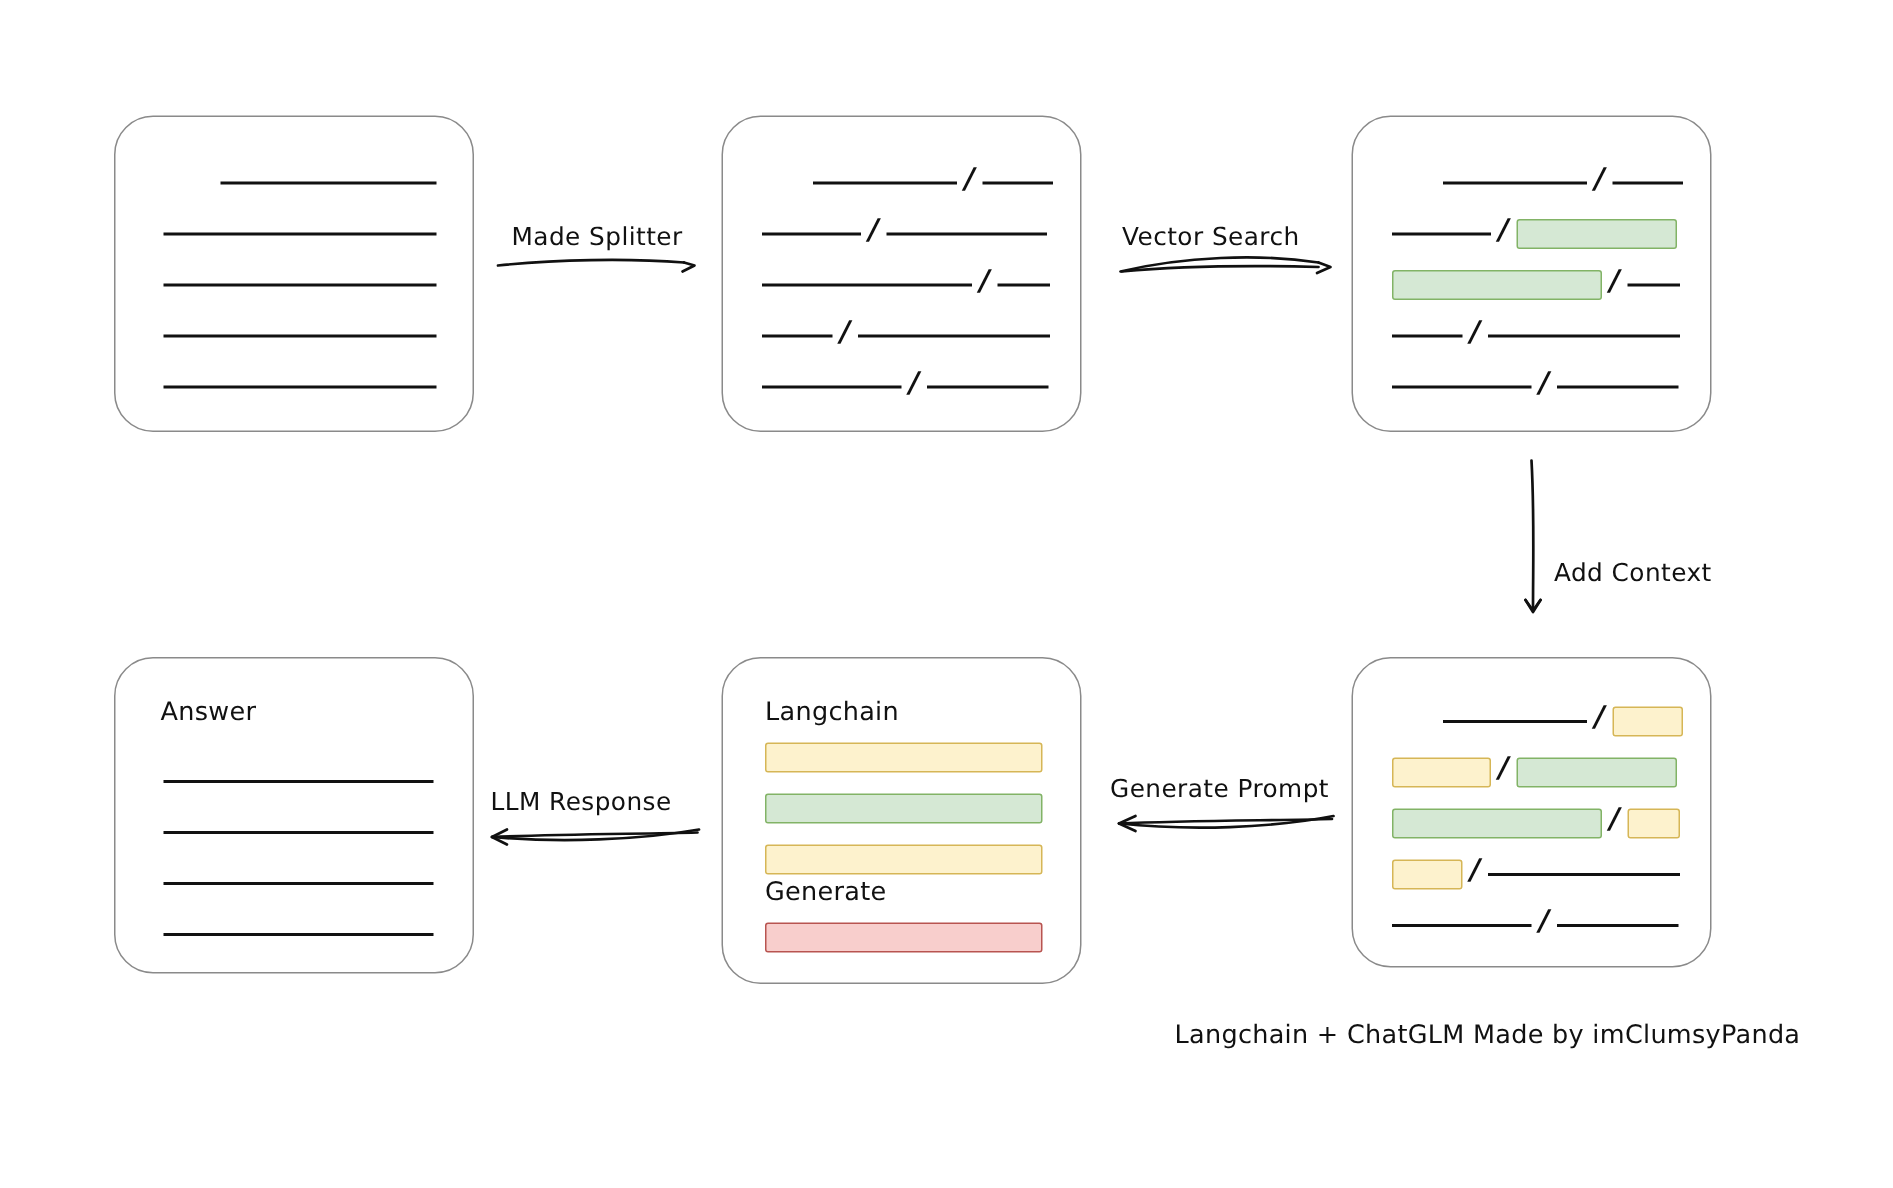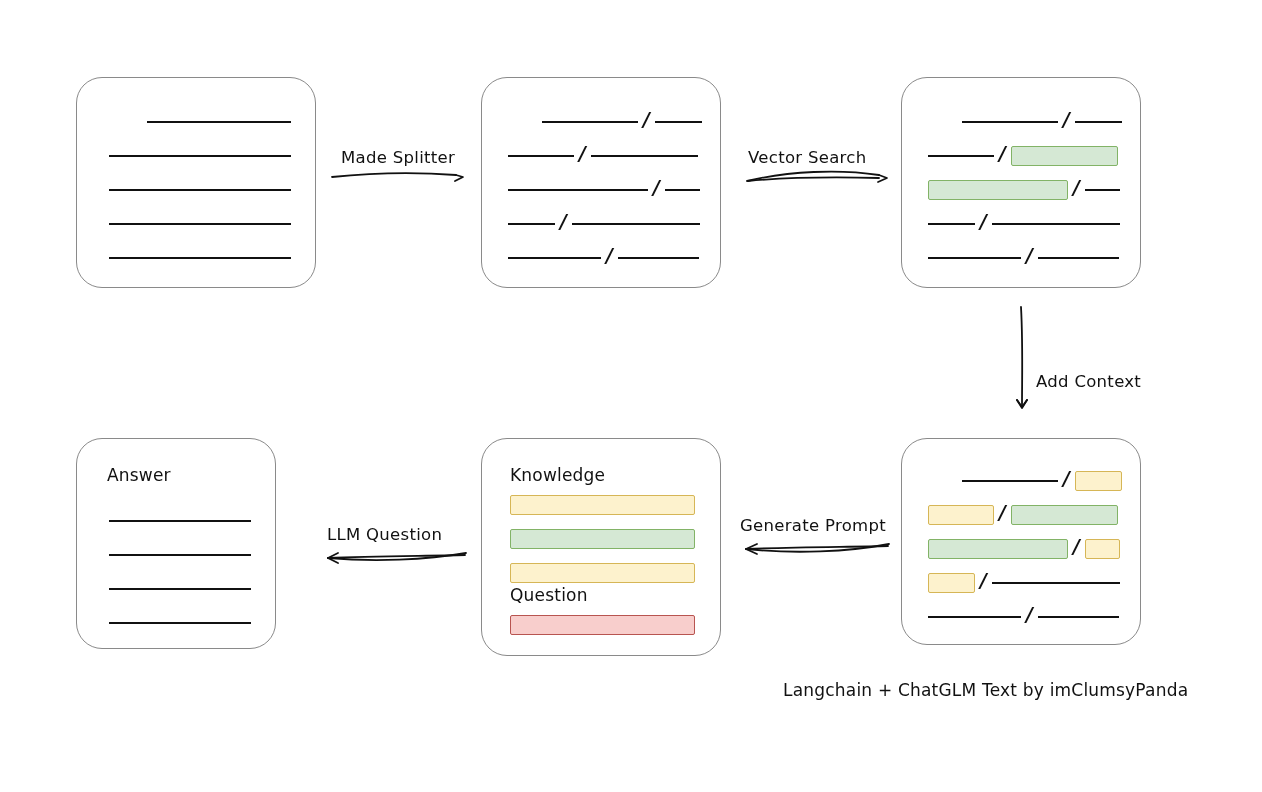--- a/index.html
+++ b/index.html
@@ -248,53 +248,53 @@
       </div>
   </div>
 
   <div class="edge-label" style="left:1036px; top:372px;">Add Context</div>
   <svg class="arrow-svg" style="left:1012px; top:305px;" width="24" height="115" viewBox="0 0 24 115">
     <path d="M9,2 C11,38 10,72 10,102"></path>
     <path d="M10,102 L5,95 M10,102 L15,95"></path>
     <path d="M5,95 L10,103 L15,95"></path>
   </svg>
 
-  <div class="doc-box" id="box-answer" style="left:76px; top:438px; width:200px; height:211px;">
+  <div class="doc-box" id="box-answer" style="left:76px; top:438px; width:240px; height:211px;">
     <div class="box-label" style="left:30px; top:26px;">Answer</div>
     <div class="lines-host" style="position:absolute; left:32px; top:72px; right:24px;">
         <div class="line-row" style="top: 0px;">
           <span class="seg" style="width: 180px;"></span>
         </div>
         <div class="line-row" style="top: 34px;">
           <span class="seg" style="width: 180px;"></span>
         </div>
         <div class="line-row" style="top: 68px;">
           <span class="seg" style="width: 180px;"></span>
         </div>
         <div class="line-row" style="top: 102px;">
           <span class="seg" style="width: 180px;"></span>
         </div>
       </div>
   </div>
 
-  <div class="edge-label" style="left:327px; top:525px;">LLM Question</div>
+  <div class="edge-label" style="left:327px; top:525px;">LLM Response</div>
   <svg class="arrow-svg" style="left:318px; top:545px;" width="150" height="22" viewBox="0 0 150 22">
     <path d="M148,8 C108,15 56,17 10,13"></path>
     <path d="M147,10 C106,11 54,11 10,13"></path>
     <path d="M10,13 L20,8 M10,13 L20,18"></path>
   </svg>
 
   <div class="doc-box" id="box-prompt" style="left:481px; top:438px; width:240px; height:218px;">
-    <div class="box-label" style="left:28px; top:26px;">Knowledge</div>
+    <div class="box-label" style="left:28px; top:26px;">Langchain</div>
     <div class="bars-host" style="position:absolute; left:28px; top:56px; width:185px;">
         <div class="bar yellow" style="top: 0px; left: 0px; width: 100%;"></div>
         <div class="bar green" style="top: 34px; left: 0px; width: 100%;"></div>
         <div class="bar yellow" style="top: 68px; left: 0px; width: 100%;"></div>
       </div>
-    <div class="box-label" style="left:28px; top:146px;">Question</div>
+    <div class="box-label" style="left:28px; top:146px;">Generate</div>
     <div class="bars-host-q" style="position:absolute; left:28px; top:176px; width:185px;">
         <div class="bar red" style="top: 0px; left: 0px; width: 100%;"></div>
       </div>
   </div>
 
   <div class="edge-label" style="left:740px; top:516px;">Generate Prompt</div>
   <svg class="arrow-svg" style="left:736px; top:537px;" width="155" height="22" viewBox="0 0 155 22">
     <path d="M153,7 C112,15 58,17 10,12"></path>
     <path d="M152,9 C110,10 56,10 10,12"></path>
     <path d="M10,12 L21,7 M10,12 L21,17"></path>
@@ -333,15 +333,15 @@
         <div class="line-row" style="top: 136px;">
           <span class="seg" style="width: 93px;"></span>
           <span class="spacer" style="width: 5px;"></span>
           <span class="slash">/</span>
           <span class="spacer" style="width: 5px;"></span>
           <span class="seg" style="width: 81px;"></span>
         </div>
       </div>
   </div>
 
-  <div class="footer-note" style="left:783px; top:680px;">Langchain + ChatGLM Text by imClumsyPanda</div>
+  <div class="footer-note" style="left:783px; top:680px;">Langchain + ChatGLM Made by imClumsyPanda</div>
 
 </div>
 
 </body></html>

